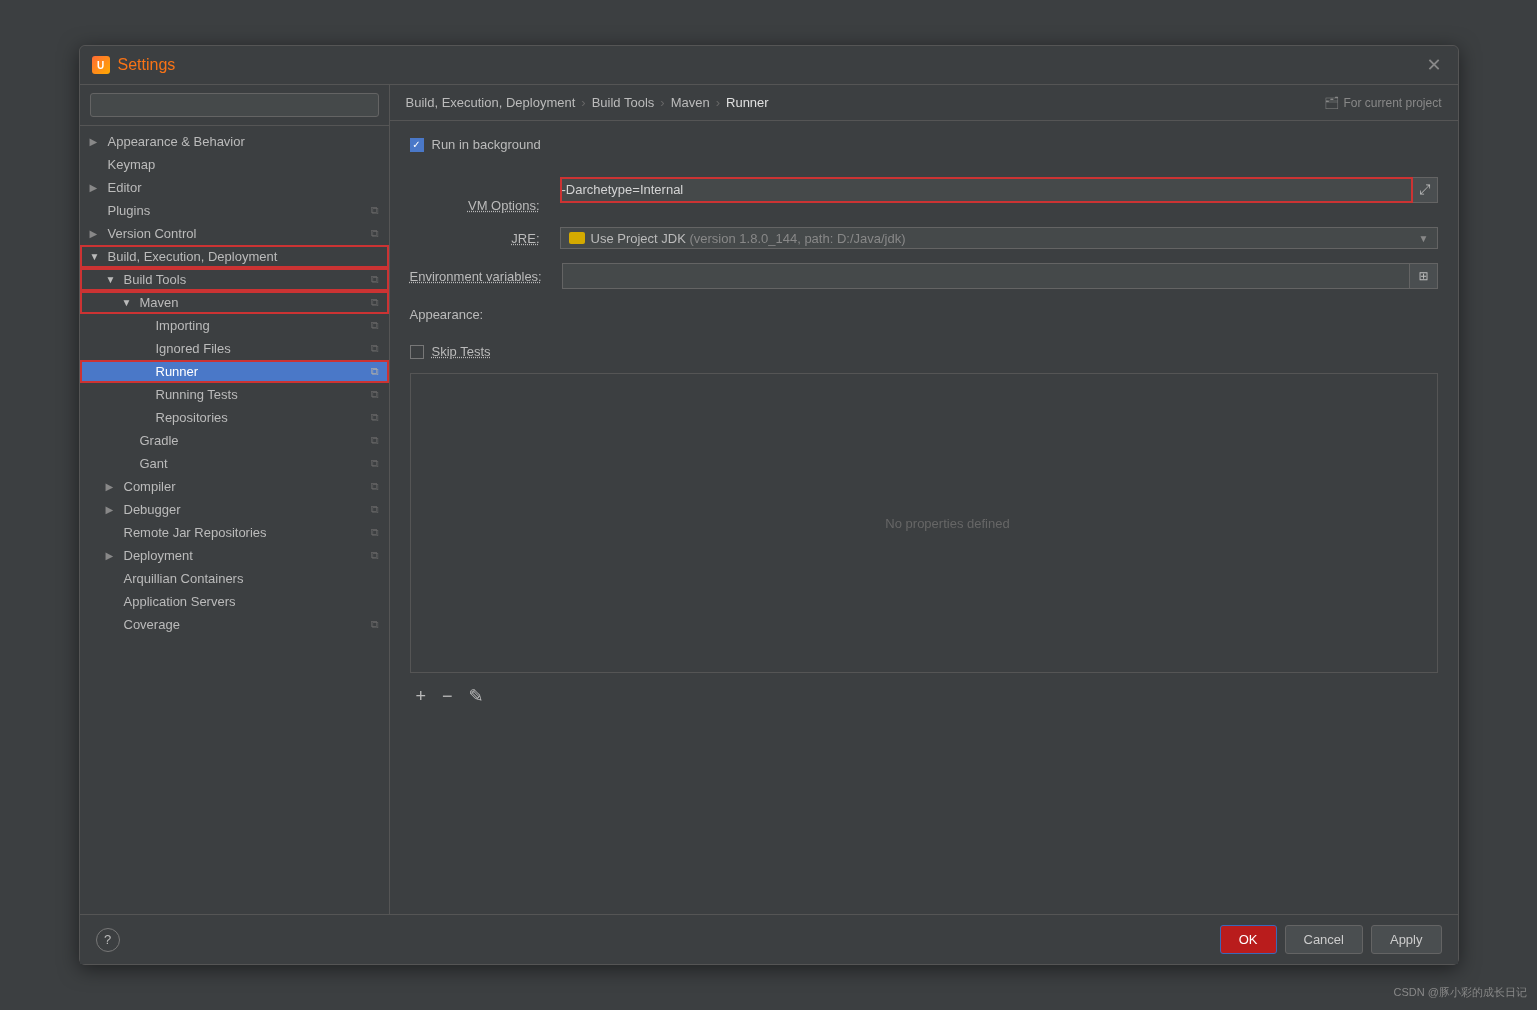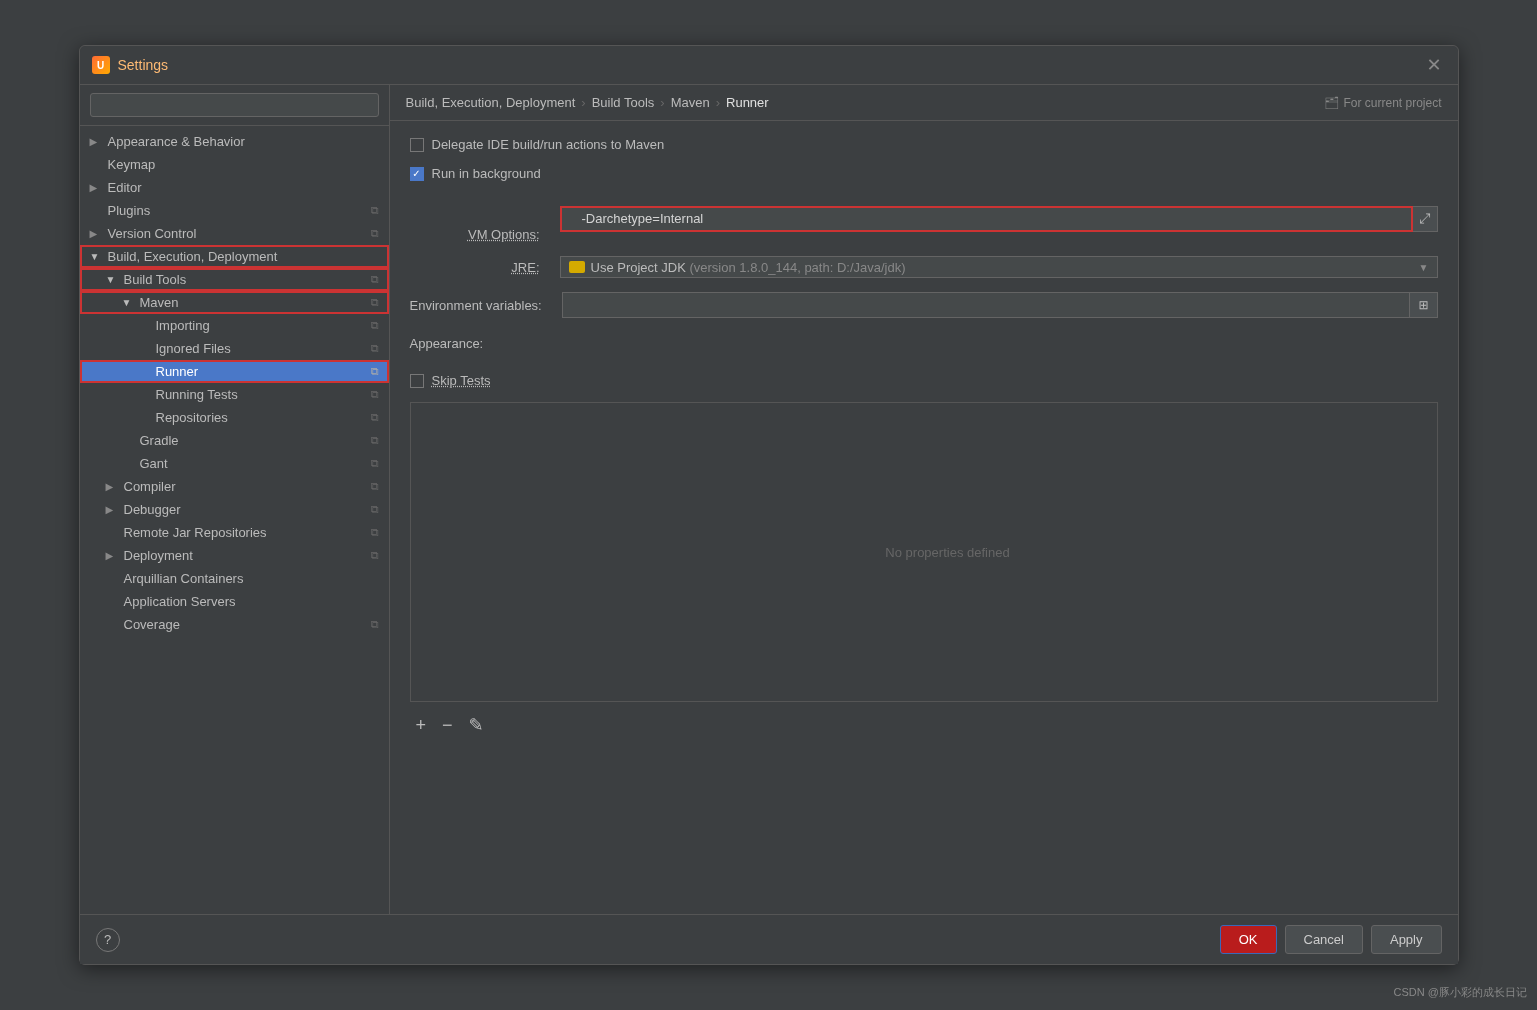--- a/index.html
+++ b/index.html
@@ -49,22 +49,22 @@
       border-radius: 3px;
       display: flex;
       align-items: center;
       justify-content: center;
       font-size: 10px;
       color: white;
       font-weight: bold;
     }
 
     .title-text {
-      color: #fdba74;
-      font-size: 14px;
+      color: #f97316;
+      font-size: 16px;
     }
 
     .close-btn {
       color: #888;
       cursor: pointer;
       font-size: 18px;
       line-height: 1;
       padding: 2px 4px;
     }
 
@@ -242,21 +242,21 @@
       min-width: 140px;
       text-align: right;
       padding-right: 10px;
     }
 
     .form-input {
       flex: 1;
       background: #45494a;
       border: 1px solid #646464;
       color: #d4d4d4;
-      padding: 4px 20px;
+      padding: 4px 0;
       font-size: 13px;
       outline: none;
       height: 26px;
     }
 
     .form-input.red-border {
       border: 2px solid #cc3333;
     }
 
     .input-with-expand {
@@ -615,26 +615,20 @@
           <span class="breadcrumb-item active">Runner</span>
         </div>
         <div class="for-project">
           <span>🗂</span>
           <span>For current project</span>
         </div>
       </div>
 
       <div class="content-panel">
 
-        <div class="row">
-          <div class="checkbox-row">
-            <div class="checkbox"></div>
-            <span class="checkbox-label">Delegate IDE build/run actions to Maven</span>
-          </div>
-        </div>
 
         <div class="row">
           <div class="checkbox-row">
             <div class="checkbox checked"></div>
             <span class="checkbox-label">Run in background</span>
           </div>
         </div>
 
         <div class="row" style="margin-top: 6px;">
           <span class="form-label" style="text-decoration: underline; text-decoration-style: dotted; margin-top: 32px;">VM Options:</span>
@@ -649,21 +643,21 @@
           <div class="jre-dropdown">
             <div class="jre-dropdown-inner">
               <span class="jre-icon"></span>
               <span>Use Project JDK <span class="jre-path">(version 1.8.0_144, path: D:/Java/jdk)</span></span>
             </div>
             <span class="dropdown-arrow">▼</span>
           </div>
         </div>
 
         <div class="row">
-          <span class="form-label" style="text-decoration-style: dotted;">Environment variables:</span>
+          <span class="form-label" style="text-decoration: underline; text-decoration-style: dotted;">Environment variables:</span>
           <div class="env-row" style="flex:1; display:flex;">
             <input class="env-input" type="text" value="" style="">
             <button class="env-btn">⊞</button>
           </div>
         </div>
 
         <div class="row">
           <span class="section-title">Appearance:</span>
         </div>
 

